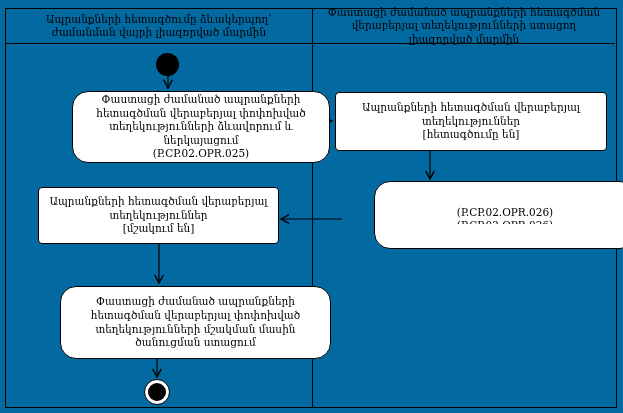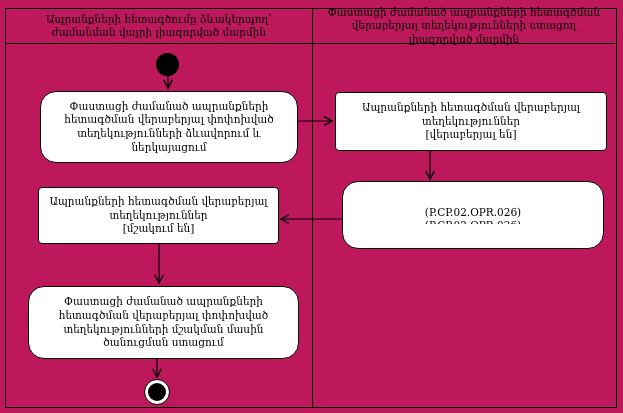--- a/index.html
+++ b/index.html
@@ -4,21 +4,21 @@
 <style>
   html, body {
     margin: 0;
     padding: 0;
     background: #ffffff;
   }
   .stage {
     position: relative;
     width: 623px;
     height: 413px;
-    background: #be185d;
+    background: #0369a1;
     font-family: "DejaVu Serif", "Liberation Serif", serif;
     color: #000000;
     overflow: hidden;
   }
   .frame {
     position: absolute;
     left: 5px;
     top: 8px;
     width: 612px;
     height: 400px;
@@ -62,21 +62,21 @@
     display: flex;
     flex-direction: column;
     align-items: center;
     justify-content: center;
     text-align: center;
     font-size: 10.5px;
     line-height: 1.3;
     padding: 2px 6px;
     overflow: hidden;
   }
-  .action { border-radius: 16px; }
+  .action { border-radius: 16px; margin-left: 32px; }
   .object { border-radius: 4px; }
   .code-line, .state-line { display: block; }
   .struck-line {
     display: block;
     height: 5px;
     overflow: hidden;
     text-decoration: line-through;
     color: #000000;
   }
   .initial-node {
@@ -137,25 +137,26 @@
 
       <line x1="153" y1="235" x2="153" y2="274" stroke="#000000" stroke-width="1.2" marker-end="url(#arrow)"></line>
 
       <line x1="151" y1="350" x2="151" y2="368" stroke="#000000" stroke-width="1.2" marker-end="url(#arrow)"></line>
     </svg>
 
     <div class="initial-node" style="left:150px; top:44px;"></div>
 
     <div class="node action" style="left:34px; top:82px; width:258px; height:72px;">
       <span>Փաստացի ժամանած ապրանքների հետագծման վերաբերյալ փոփոխված տեղեկությունների ձևավորում և ներկայացում</span>
+      <span class="code-line">(P.CP.02.OPR.025)</span>
     </div>
 
     <div class="node object" style="left:329px; top:83px; width:272px; height:59px;">
       <span>Ապրանքների հետագծման վերաբերյալ տեղեկություններ</span>
-      <span class="state-line">[վերաբերյալ են]</span>
+      <span class="state-line">[հետագծումը են]</span>
     </div>
 
     <div class="node action" style="left:336px; top:172px; width:262px; height:68px;">
       <span class="code-line">(P.CP.02.OPR.026)</span>
       <span class="struck-line">(P.CP.02.OPR.026)</span>
     </div>
 
     <div class="node object" style="left:32px; top:178px; width:241px; height:57px;">
       <span>Ապրանքների հետագծման վերաբերյալ տեղեկություններ</span>
       <span class="state-line">[մշակում են]</span>

